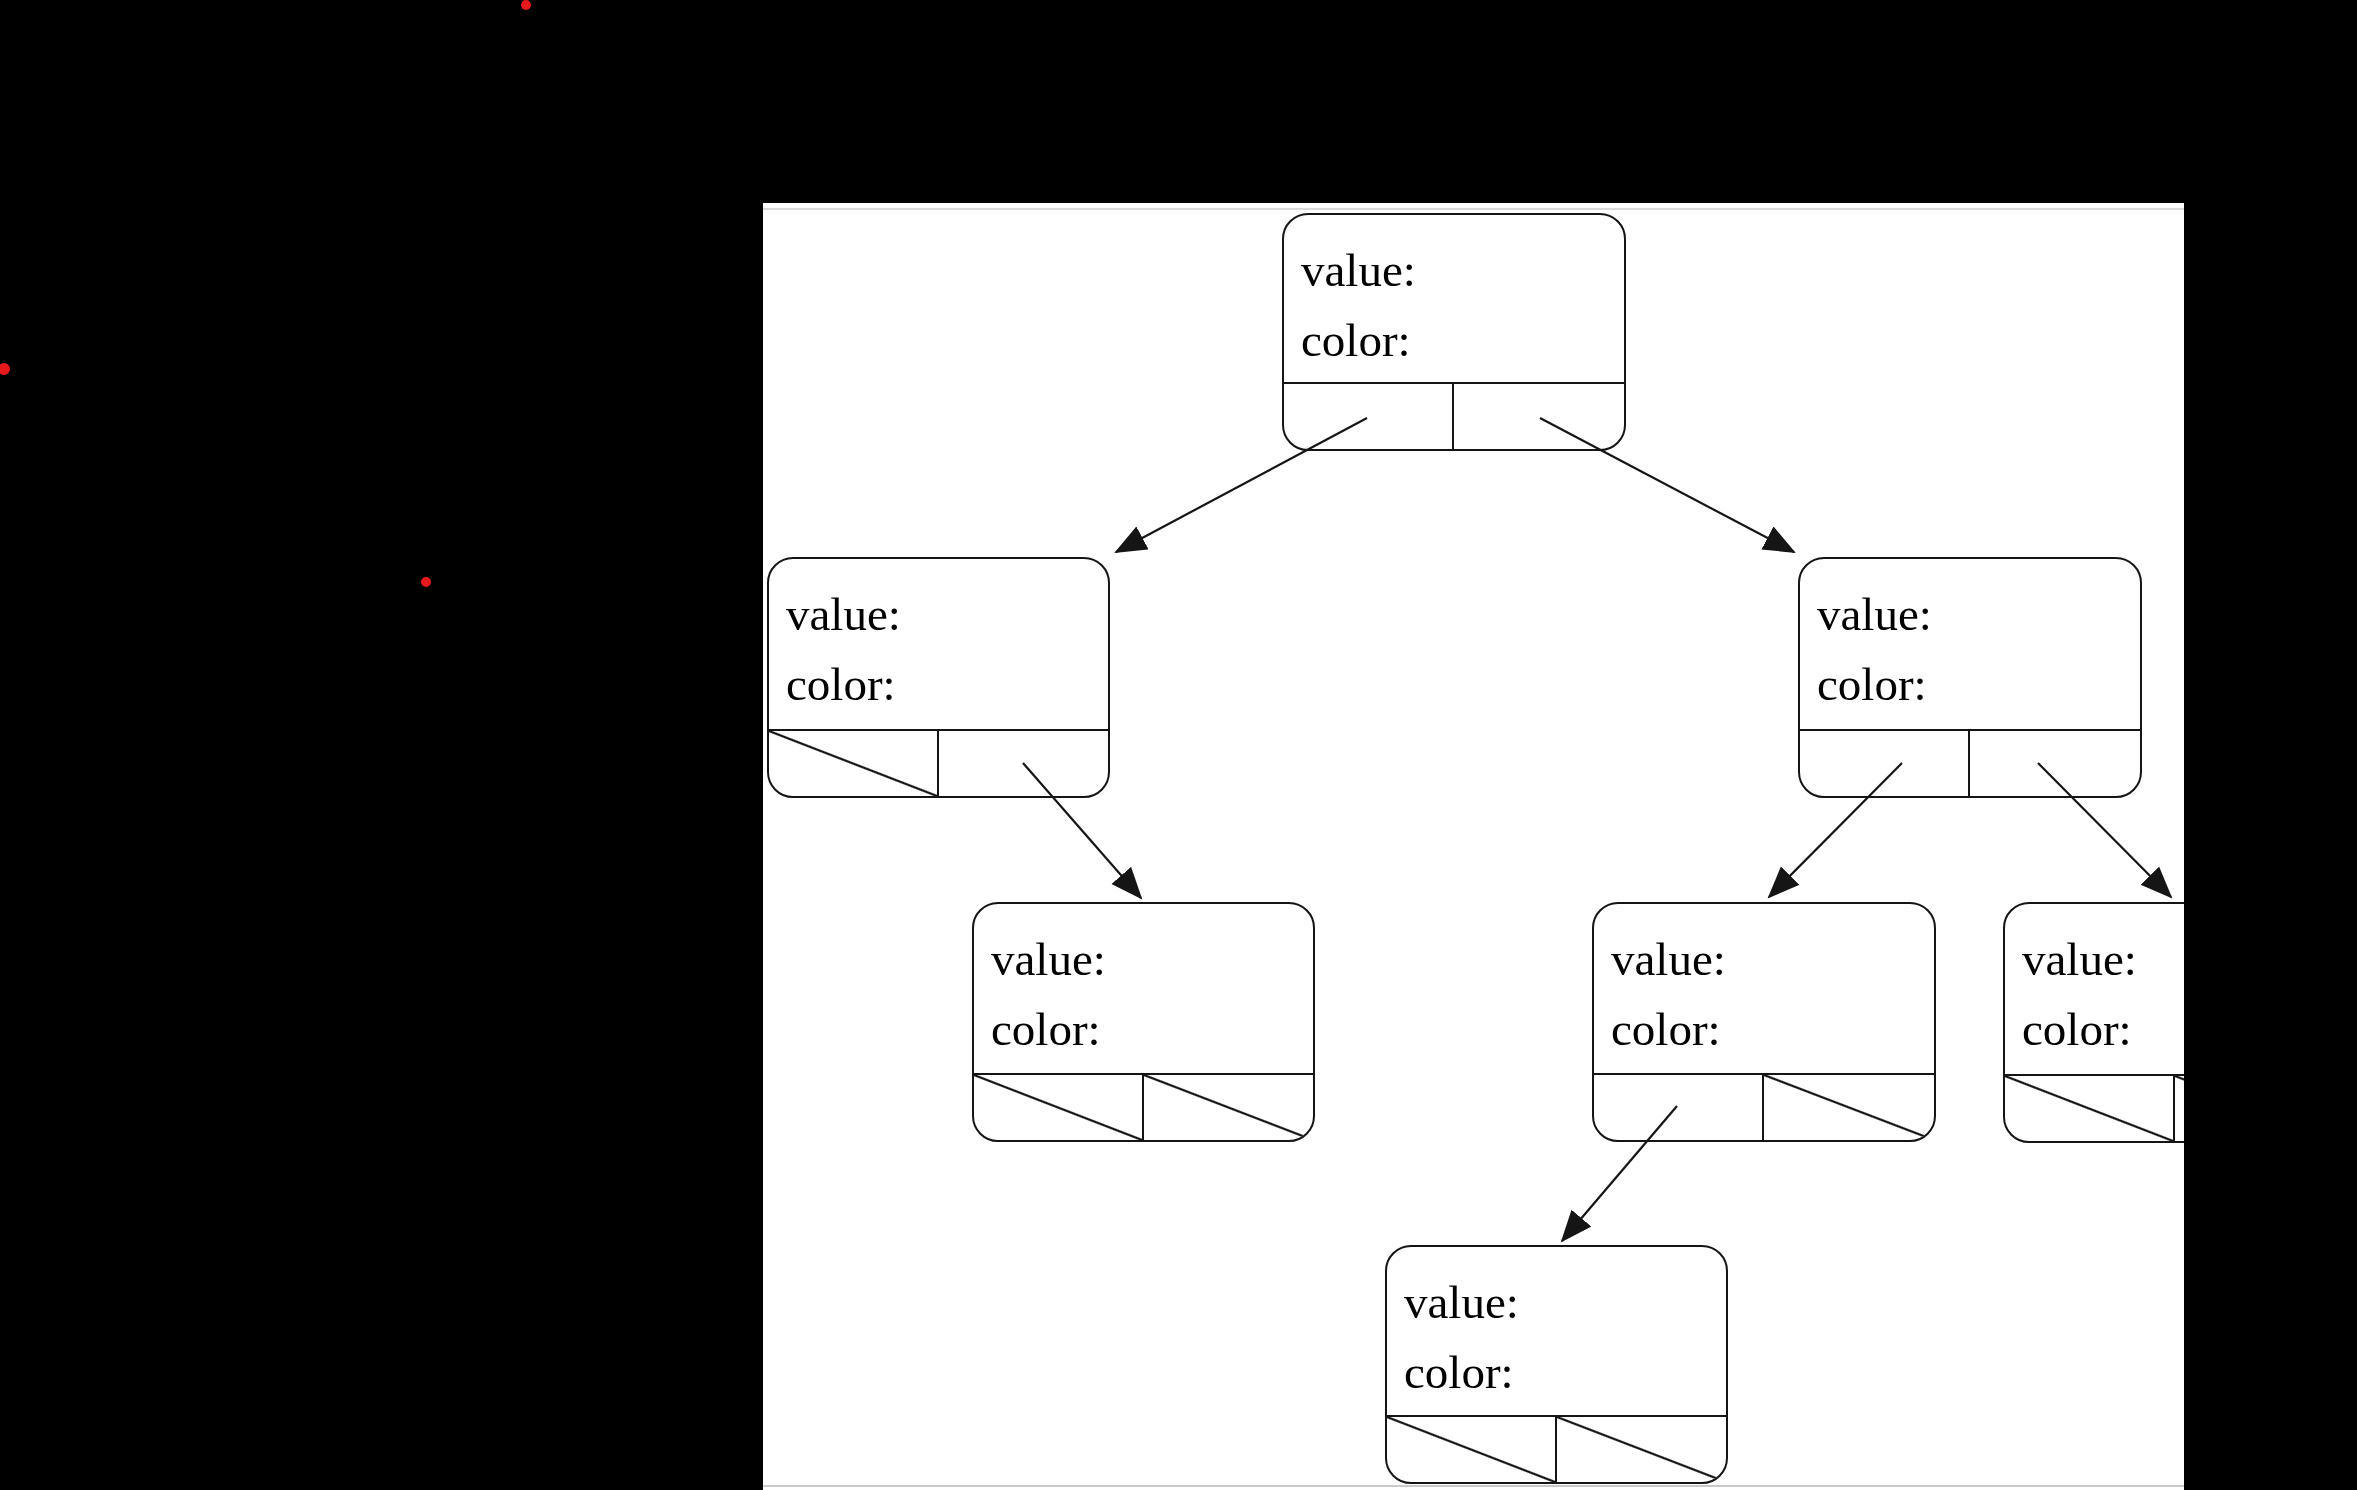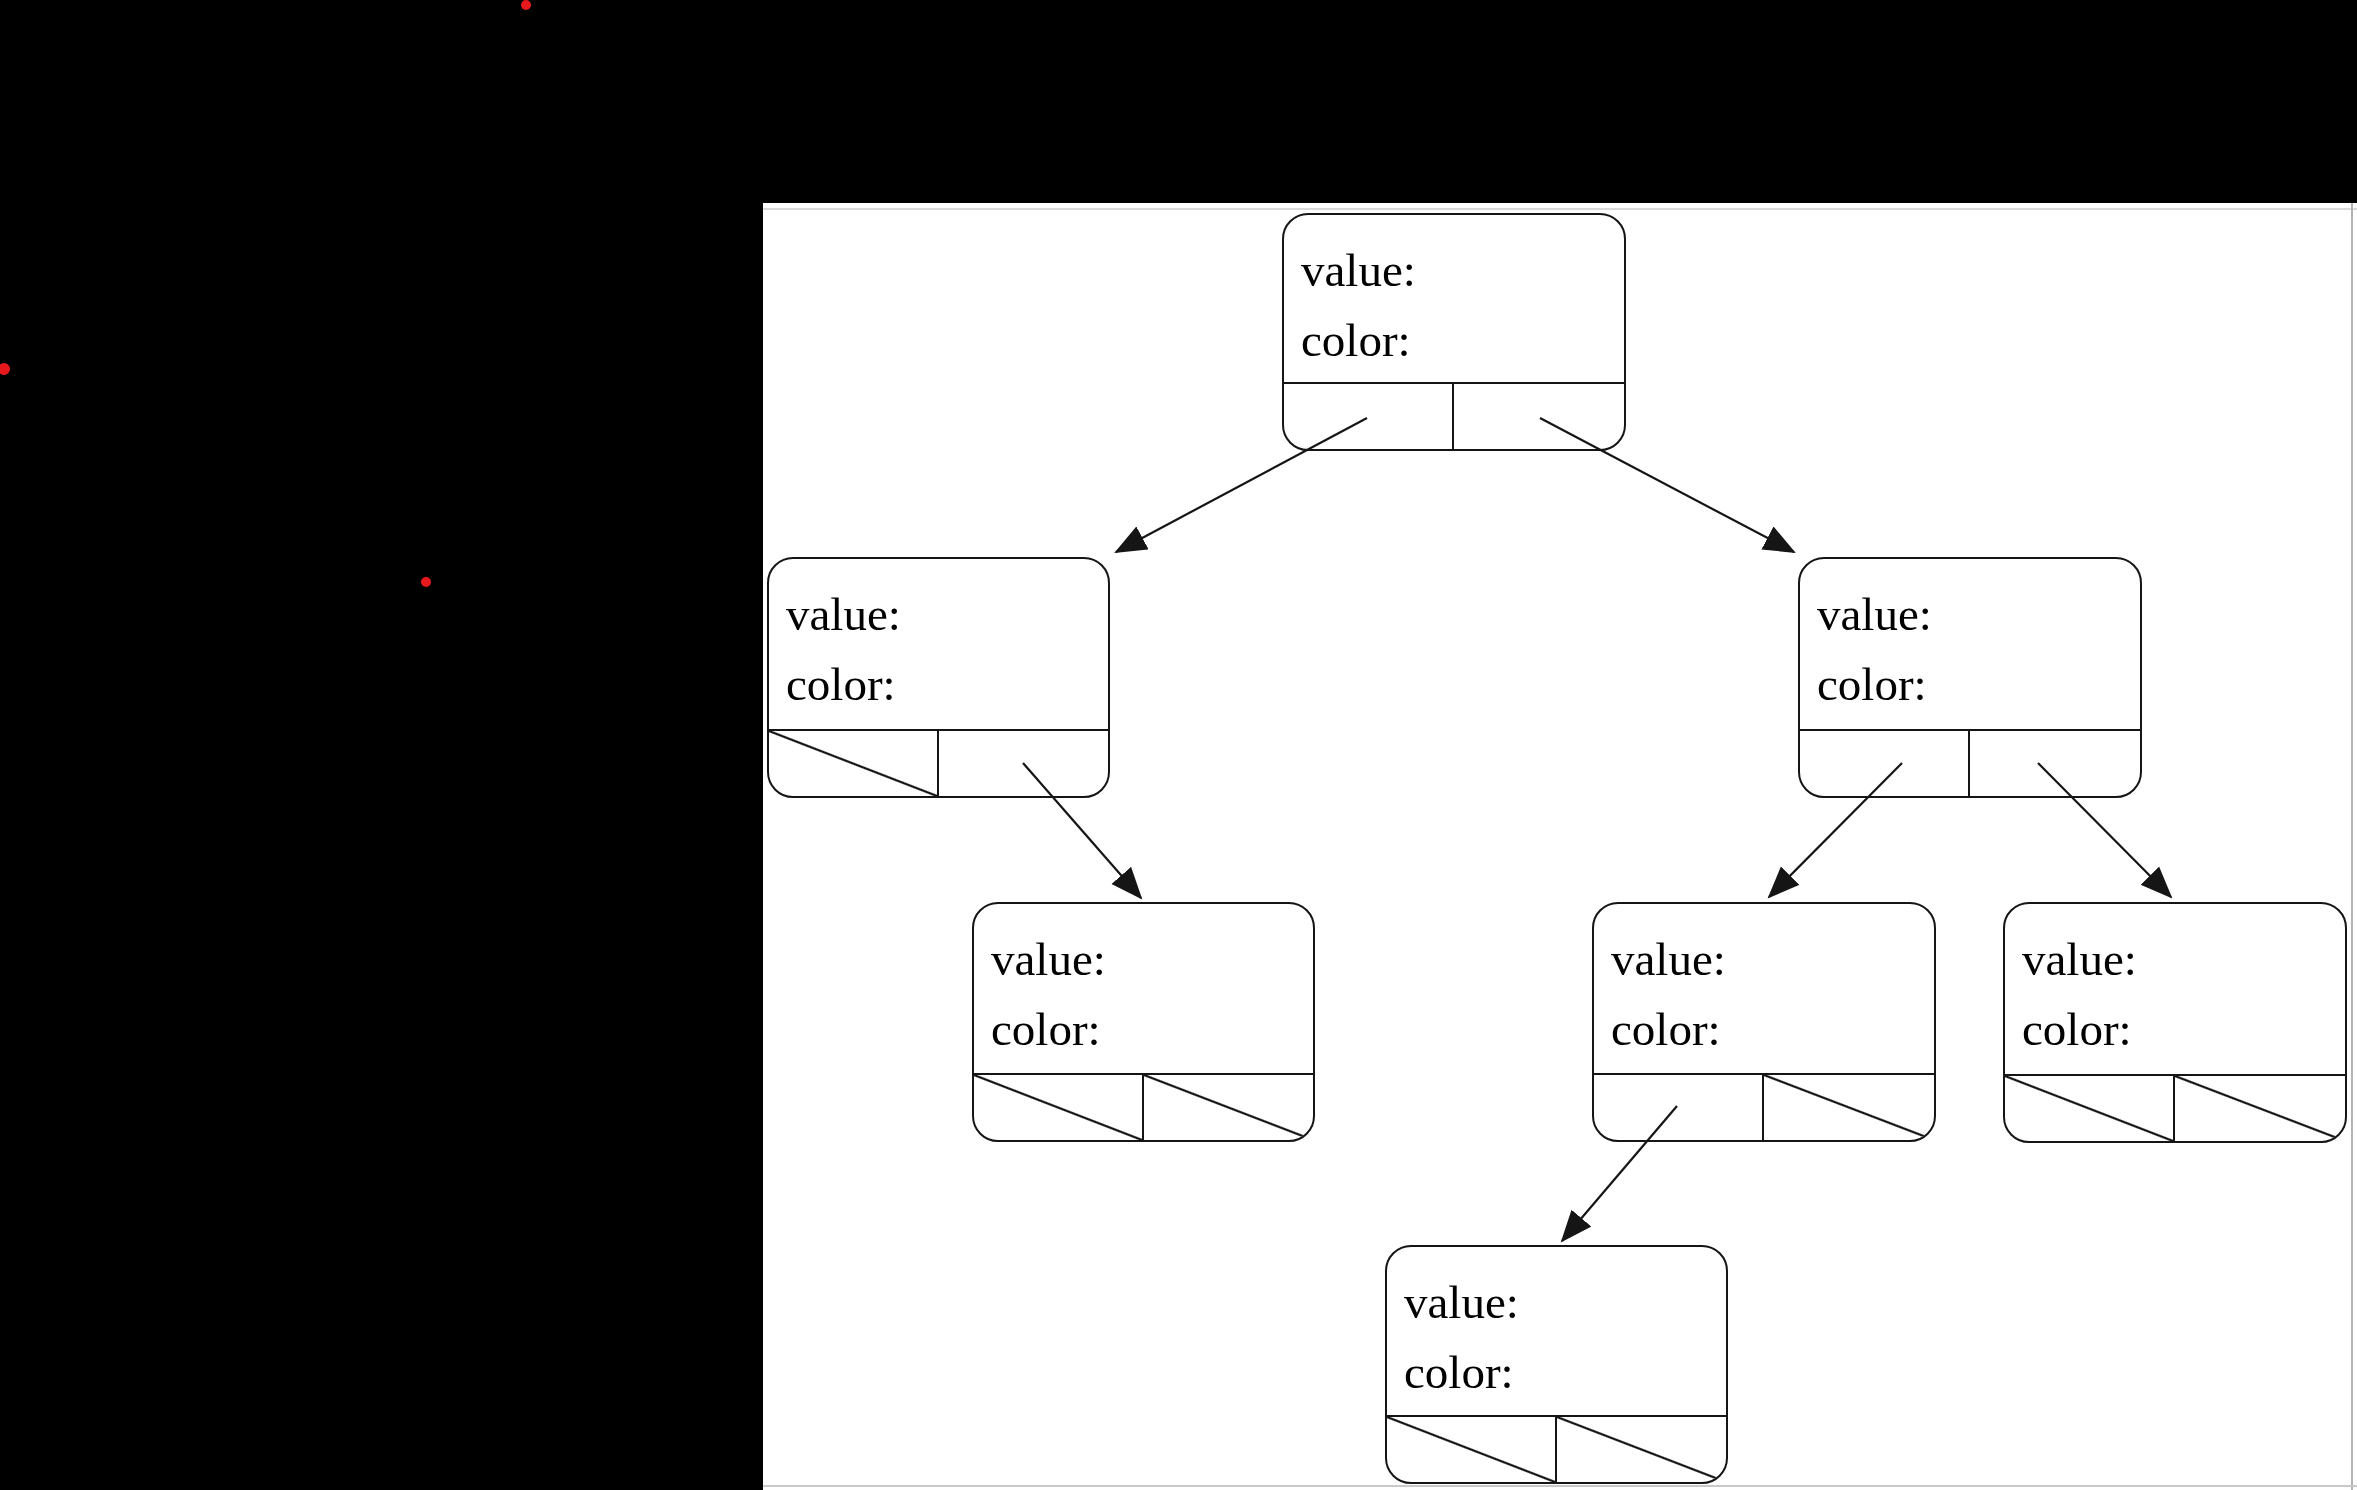--- a/index.html
+++ b/index.html
@@ -1,17 +1,17 @@
 <!DOCTYPE html>
 <html><head>
 <meta charset="utf-8">
 <style>
   html,body { margin:0; padding:0; background:#000; }
   .screen {
-    position:relative; width:2357px; height:1490px;
+    position:relative; width:2184px; height:1490px;
     background:#000; overflow:hidden;
     font-family:"Liberation Serif","DejaVu Serif",serif;
   }
   .canvas {
     position:absolute; left:763px; top:203px; width:1594px; height:1287px;
     background:#ffffff;
   }
   .chrome-line { position:absolute; }
   .canvas-top-line    { left:763px; top:208px;  width:1594px; height:2px;  background:#d9d9d9; }
   .canvas-right-line  { left:2351px; top:203px; width:2px;   height:1287px; background:#b3b3b3; }

